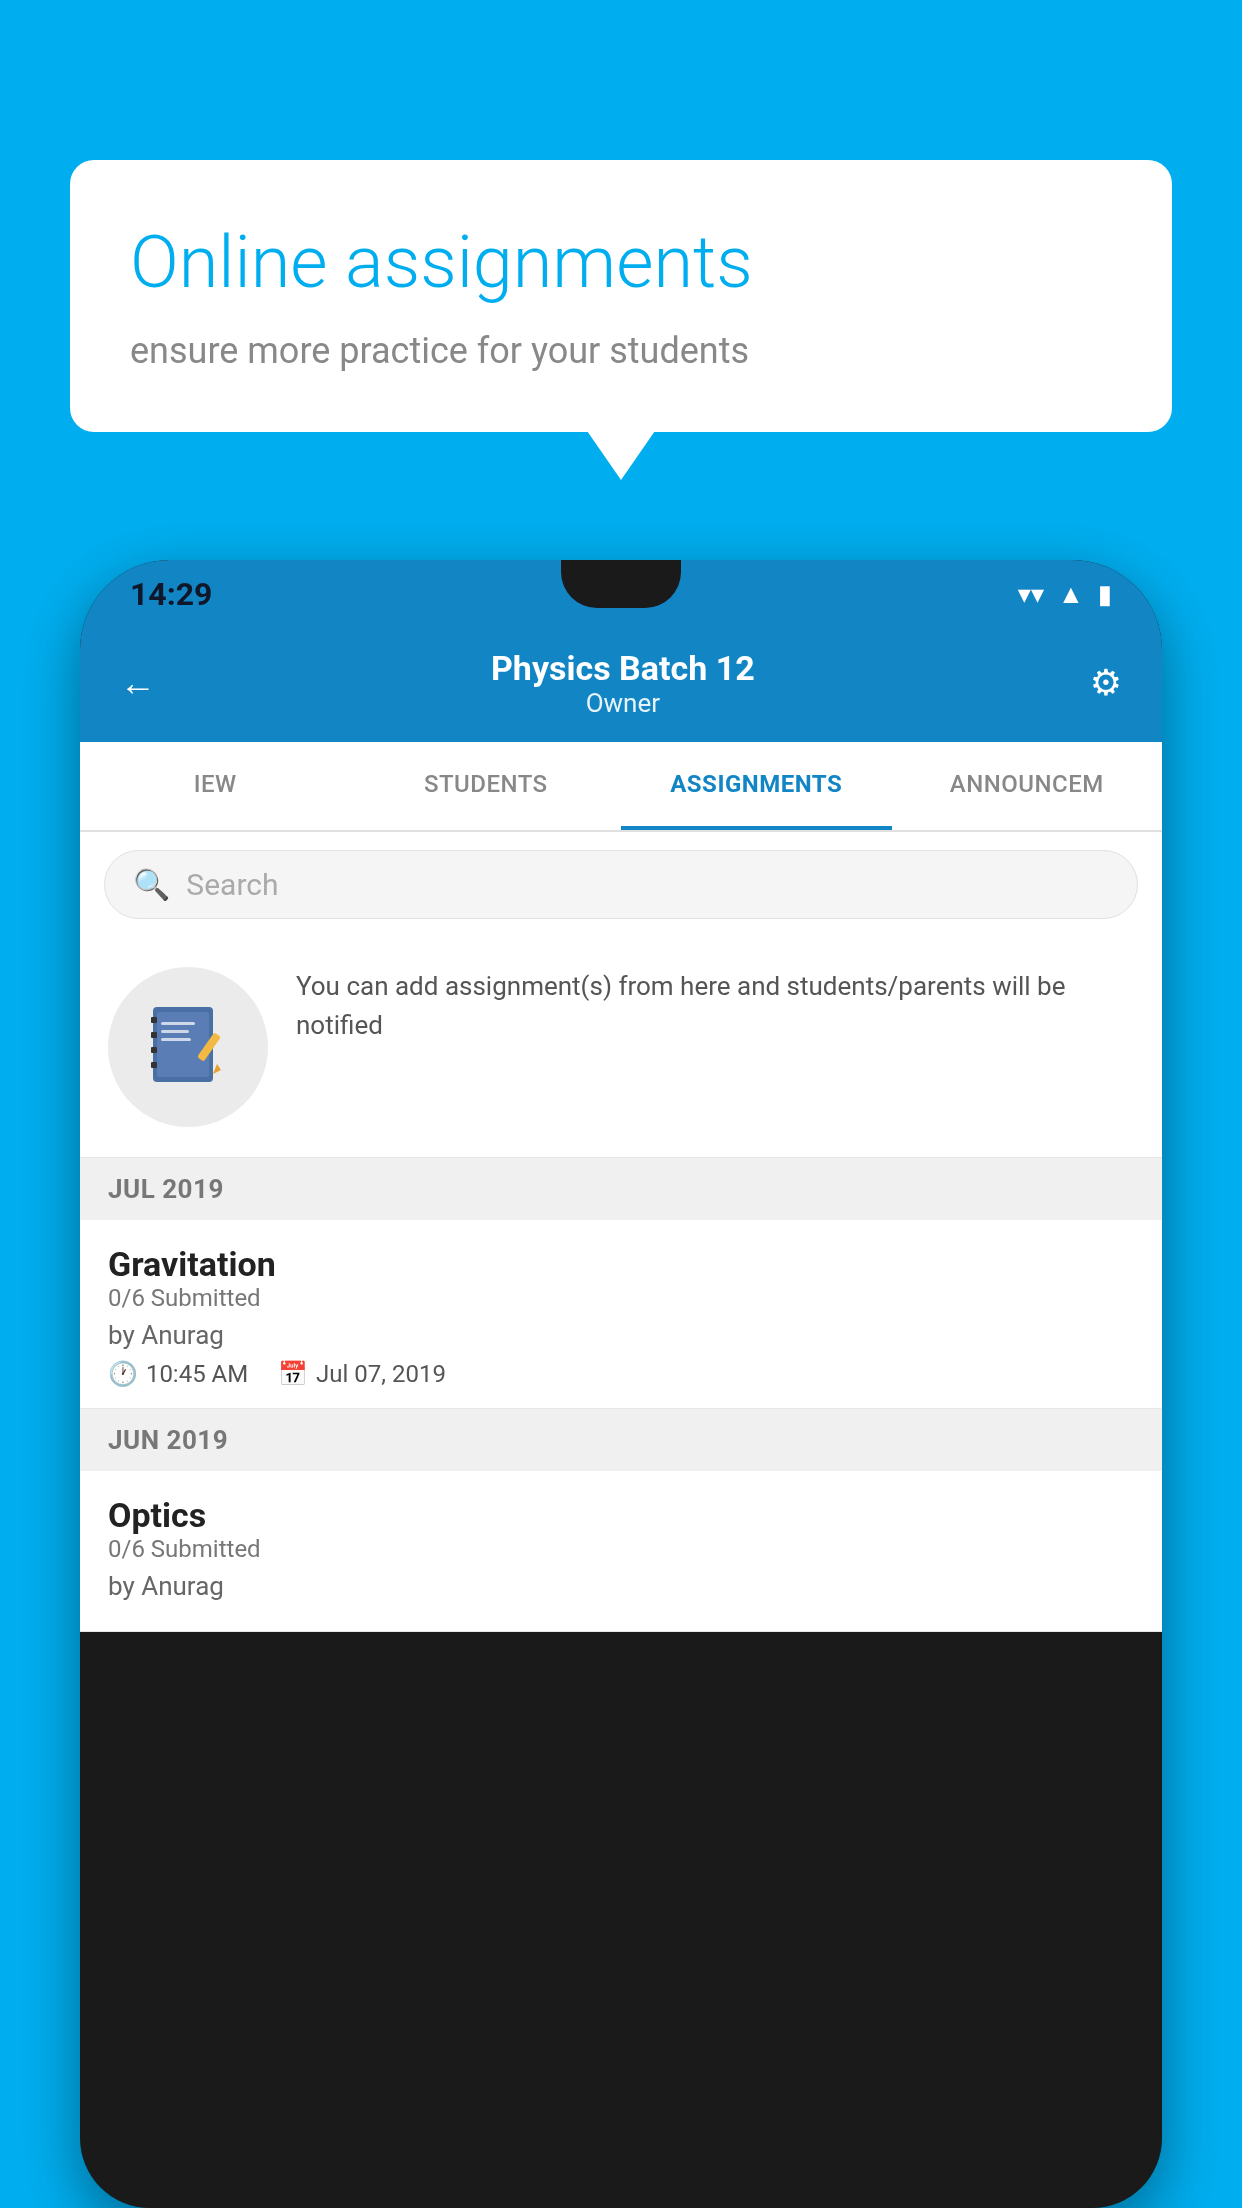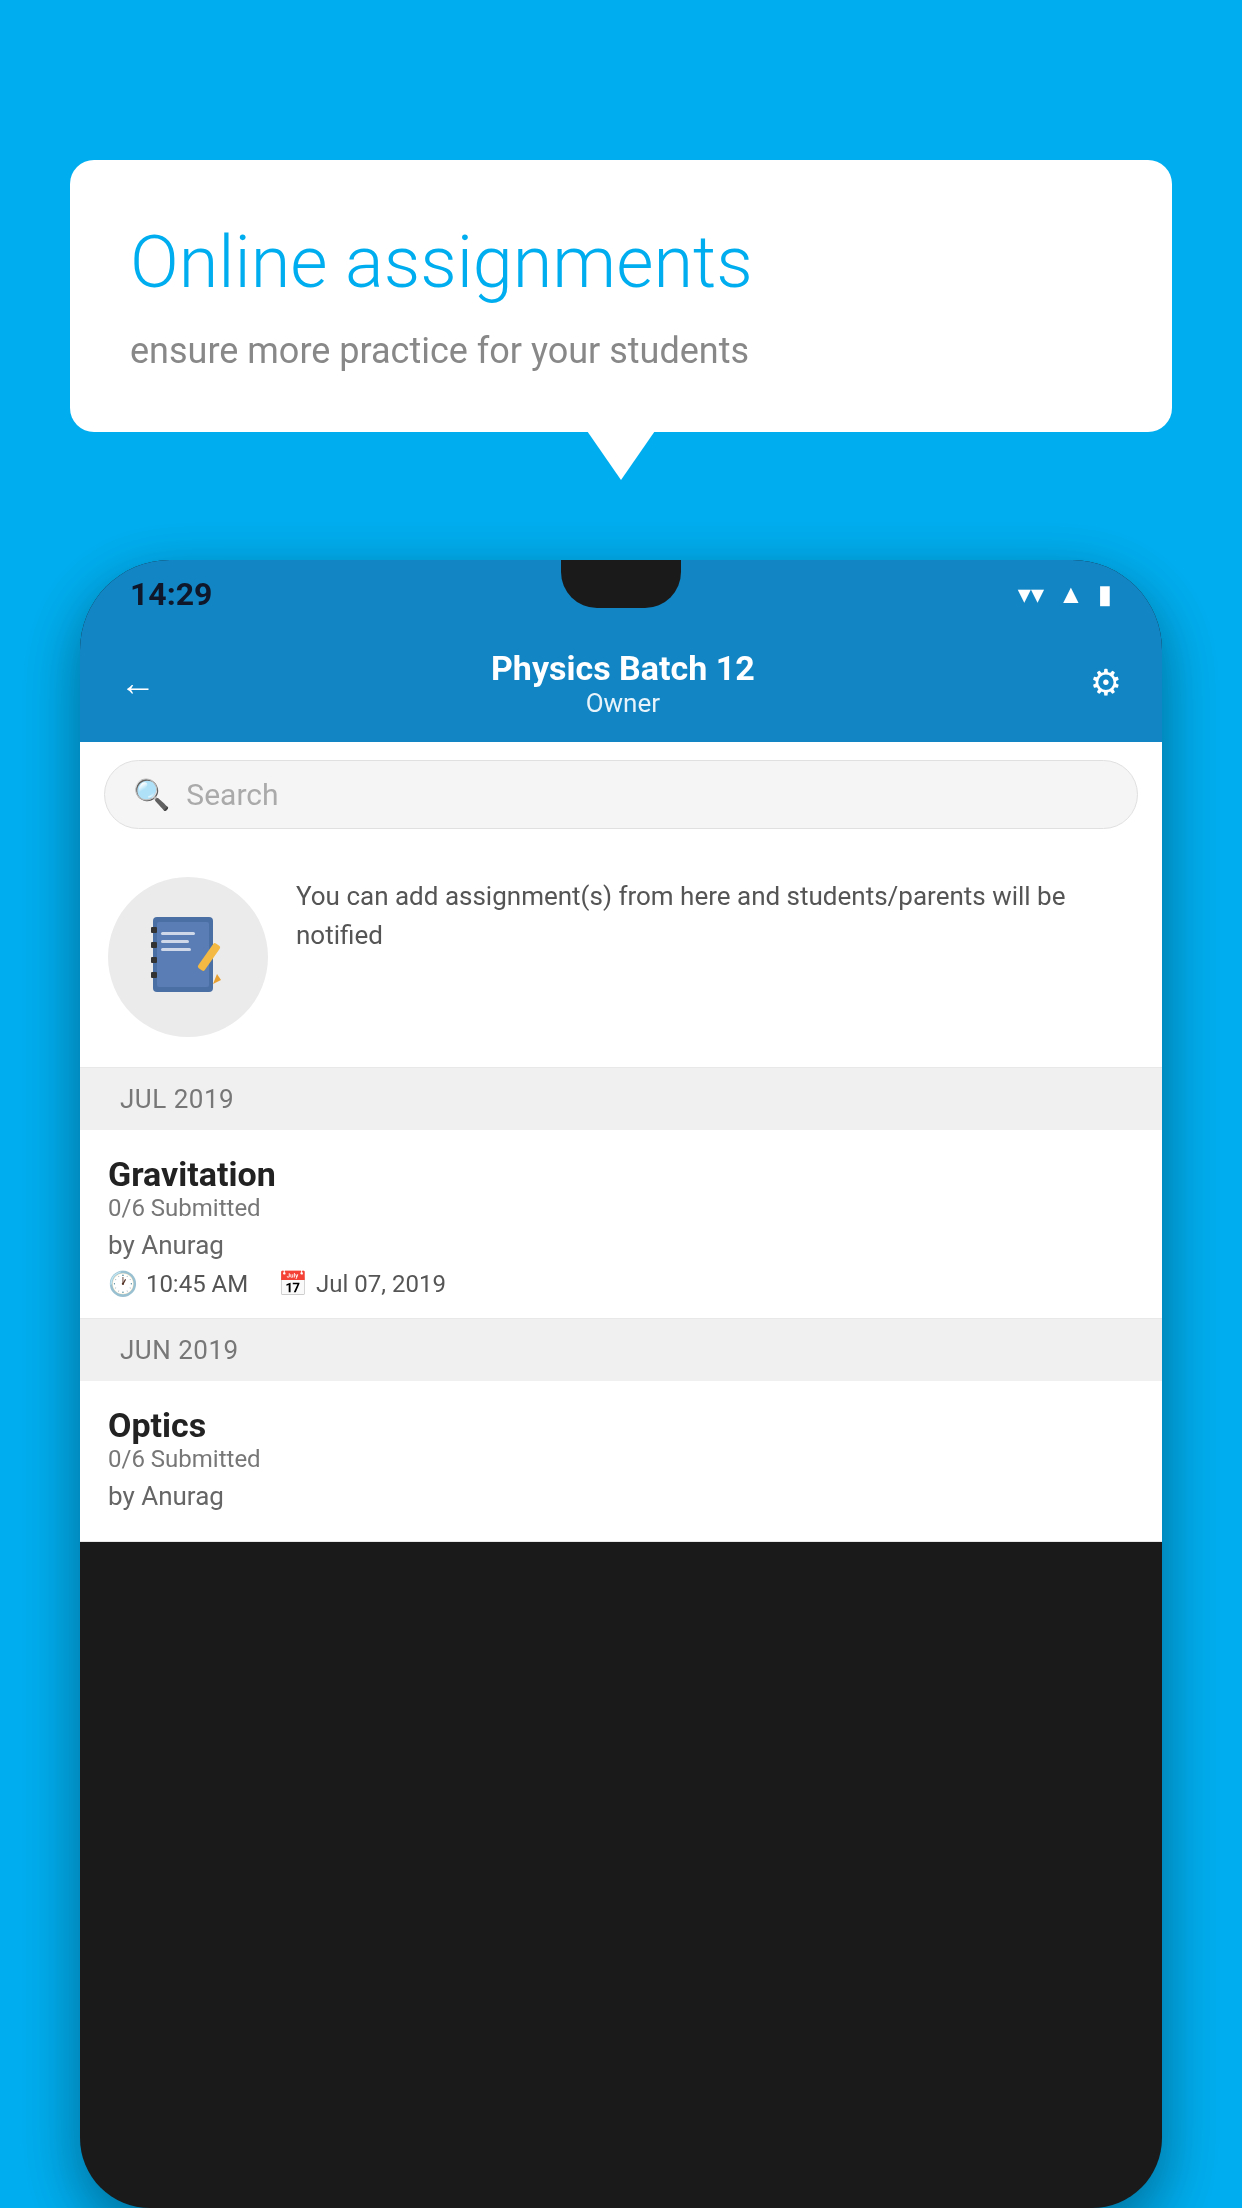--- a/index.html
+++ b/index.html
@@ -243,24 +243,24 @@
       border-radius: 10px;
       padding: 22px 36px;
       font-size: 28px;
       font-weight: 600;
       cursor: pointer;
     }
 
     
     .section-header {
       background: #f0f0f0;
-      padding: 16px 40px;
+      padding: 16px 28px;
       color: #777;
       font-size: 26px;
-      font-weight: 400;
+      font-weight: 700;
       letter-spacing: 0.5px;
     }
 
     
     .assignment-item {
       background: white;
       padding: 24px 28px 20px 28px;
       border-bottom: 1px solid #e8e8e8;
     }
 
@@ -333,20 +333,26 @@
 
   <div class="app-header">
     <span class="header-back">←</span>
     <div class="header-title-group">
       <div class="header-title">Physics Batch 12</div>
       <div class="header-subtitle">Owner</div>
     </div>
     <span class="header-settings">⚙</span>
   </div>
 
+  <div class="tabs-container">
+    <div class="tab-item">IEW</div>
+    <div class="tab-item">STUDENTS</div>
+    <div class="tab-item active">ASSIGNMENTS</div>
+    <div class="tab-item">ANNOUNCEM</div>
+  </div>
 
   <div class="phone-screen">
 
     <div class="search-bar-container">
       <div class="search-bar">
         <span class="search-icon-svg">🔍</span>
         <span class="search-text">Search</span>
       </div>
     </div>
 

